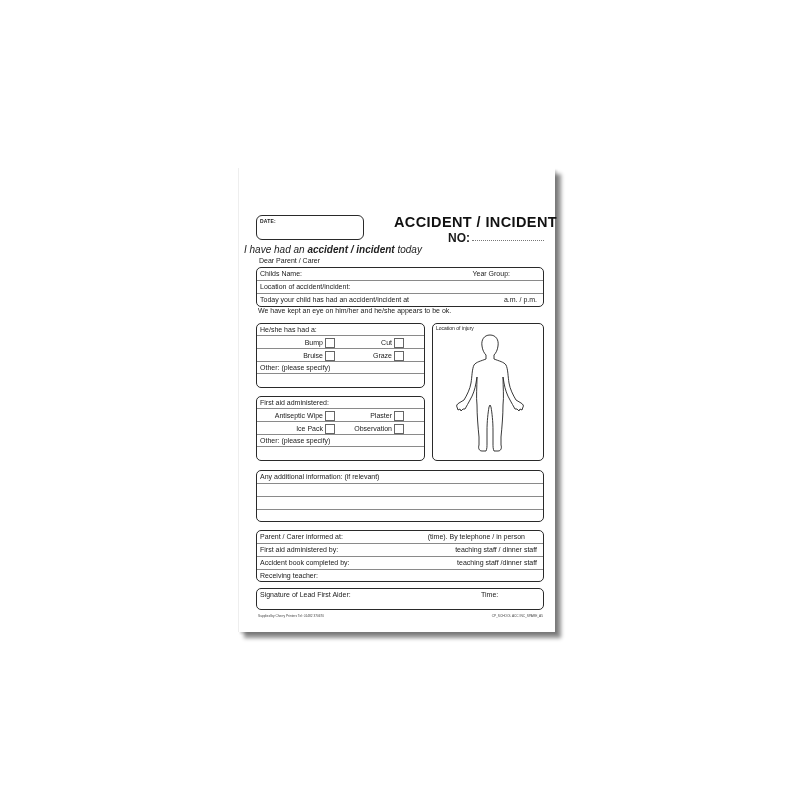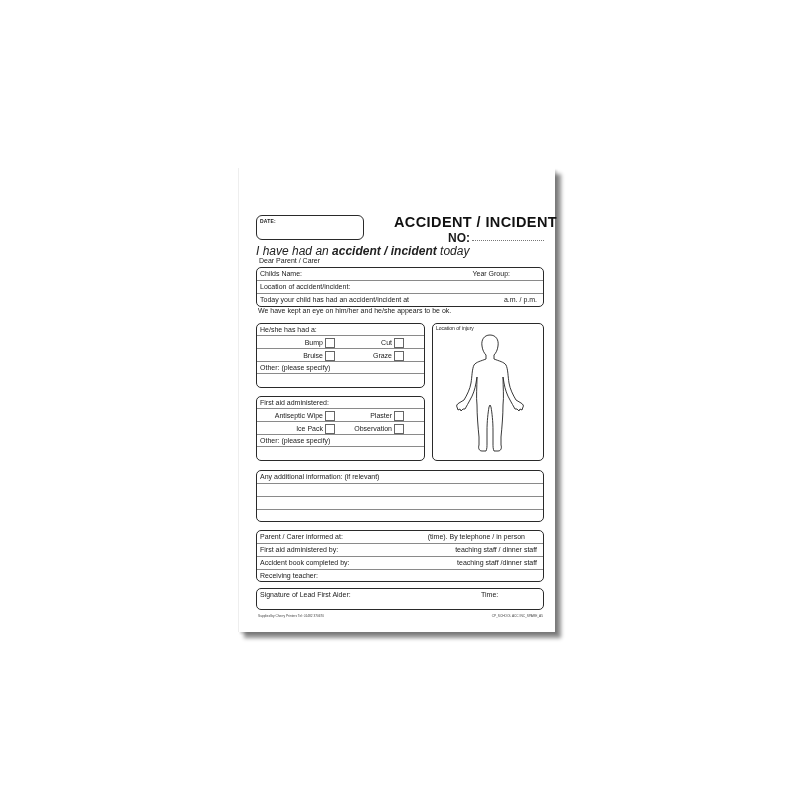--- a/index.html
+++ b/index.html
@@ -24,21 +24,21 @@
   }
   .row:last-child { border-bottom: none; }
   .rt { position: absolute; right: 6px; top: 0; }
   .date-label { position: absolute; left: 3px; top: 2px; font-size: 5px; font-weight: bold; letter-spacing: 0.2px; }
   .title {
     position: absolute; left: 394px; top: 214px; font-size: 14.5px; font-weight: bold;
     letter-spacing: 0.4px; white-space: nowrap; color: #111;
   }
   .no-wrap { position: absolute; left: 448px; top: 231px; font-size: 12px; font-weight: bold; white-space: nowrap; }
   .no-line { position: absolute; left: 472px; top: 240px; width: 72px; border-bottom: 1px dotted #777; }
-  .intro { position: absolute; left: 256px; top: 244px; font-size: 12px; font-style: italic; white-space: nowrap; color: #222; }
+  .intro { position: absolute; left: 244px; top: 244px; font-size: 10px; font-style: italic; white-space: nowrap; color: #222; }
   .intro b { font-weight: bold; }
   .small { font-size: 7px; white-space: nowrap; }
   .cb {
     display: inline-block; width: 8px; height: 8px; border: 1px solid #666; vertical-align: middle;
     margin-left: 2px; background: #fff;
   }
   .opt { position: absolute; top: 1px; font-size: 7px; line-height: 11px; white-space: nowrap; }
   .footer { position: absolute; font-size: 3.2px; color: #444; white-space: nowrap; }
 </style>
 </head>

